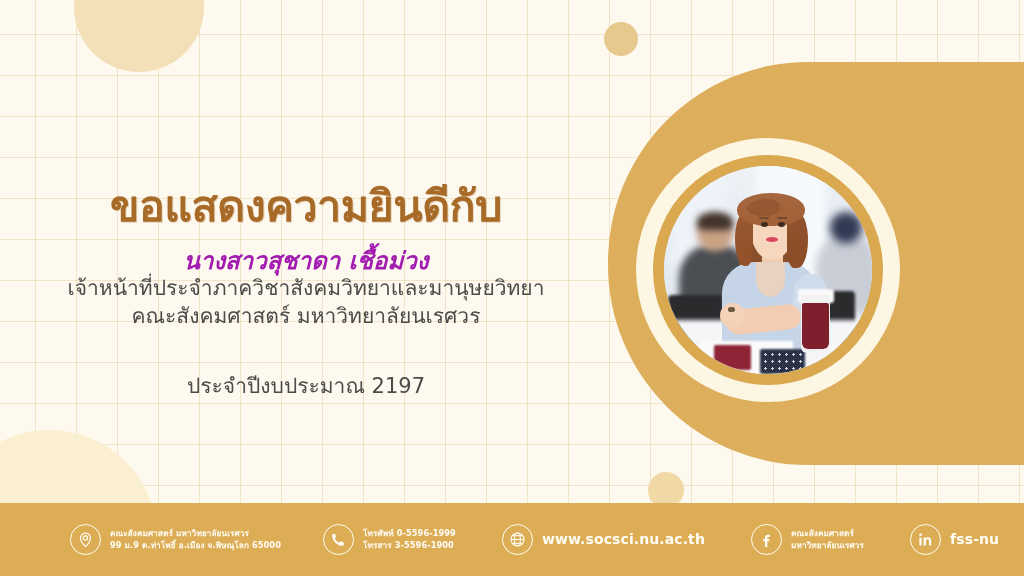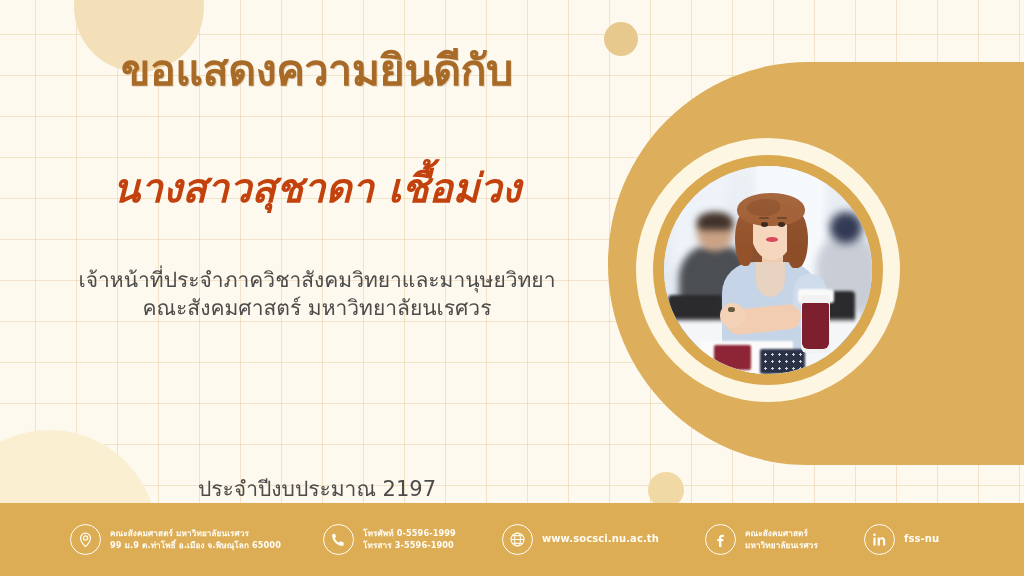--- a/index.html
+++ b/index.html
@@ -115,33 +115,33 @@
                   background-size:7px 7px; filter:blur(.6px); }
   .ph-mag       { left:24%; top:86%; width:18%; height:12%; background:#8d2536; border-radius:2px; filter:blur(1.2px); }
   .ph-cup       { left:66%; top:62%; width:14%; height:28%; border-radius:3px 3px 6px 6px; background:#f2f2f2; filter:blur(.6px); }
   .ph-cup-drink { left:66.5%;top:66%; width:13%; height:22%; border-radius:2px 2px 6px 6px; background:#7e1f2e; filter:blur(.6px); }
   .ph-cup-lid   { left:64.5%;top:59%; width:17%; height:7%;  border-radius:3px; background:#fafafa; filter:blur(.8px); }
   .ph-soft      { position:absolute; inset:0; backdrop-filter:blur(.4px);
                   background:linear-gradient(180deg,rgba(255,255,255,.10),rgba(255,255,255,0) 40%); }
 
   
   .text-wrap{
-    position:absolute; left:15px; top:0; width:604px; height:503px;
-    display:flex; flex-direction:column; align-items:center; justify-content:space-between;
-    padding-top:48px;
+    position:absolute; left:4px; top:0; width:604px; height:503px;
+    display:flex; flex-direction:column; align-items:center; justify-content:center;
+    padding-top:82px;
     text-align:center;
   }
   .t-headline{
     font-size:43px; font-weight:bold; color:#a86a27;
     letter-spacing:-.5px; line-height:1.05;
     text-shadow:1px 1px 0 rgba(168,106,39,.25);
   }
   .t-name{
-    font-size:40px; font-weight:bold; font-style:italic;
-    color:#c2410c; margin-top:18px; line-height:1.1;
+    font-size:24px; font-weight:bold; font-style:italic;
+    color:#a21caf; margin-top:18px; line-height:1.1;
   }
   .t-role{
     font-size:21px; color:#4d4b49; line-height:1.34; font-weight:400;
   }
   .t-award{
     font-size:33px; font-weight:bold; color:#a86a27; line-height:1.22; margin-top:22px;
     text-shadow:1px 1px 0 rgba(168,106,39,.2);
   }
   .t-fund{
     font-size:21px; color:#4d4b49; line-height:1.35; margin-top:20px;
@@ -161,21 +161,21 @@
   .f-item.li  { margin-left:46px; }
 
   .f-ico{
     width:31px; height:31px; border-radius:50%;
     border:1.6px solid #fffdf5;
     display:flex; align-items:center; justify-content:center;
     flex:0 0 auto;
   }
   .f-ico svg{ display:block; }
   .f-txt{ font-size:8.2px; font-weight:bold; line-height:1.45; letter-spacing:.1px; white-space:nowrap; }
-  .f-txt.one{ font-size:10px; }
+  .f-txt.one{ font-size:14px; }
 </style>
 </head>
 <body>
 
 <div id="banner">
 
   <div class="grid"></div>
 
   <div class="blob blob-top"></div>
   <div class="blob blob-bottom"></div>

